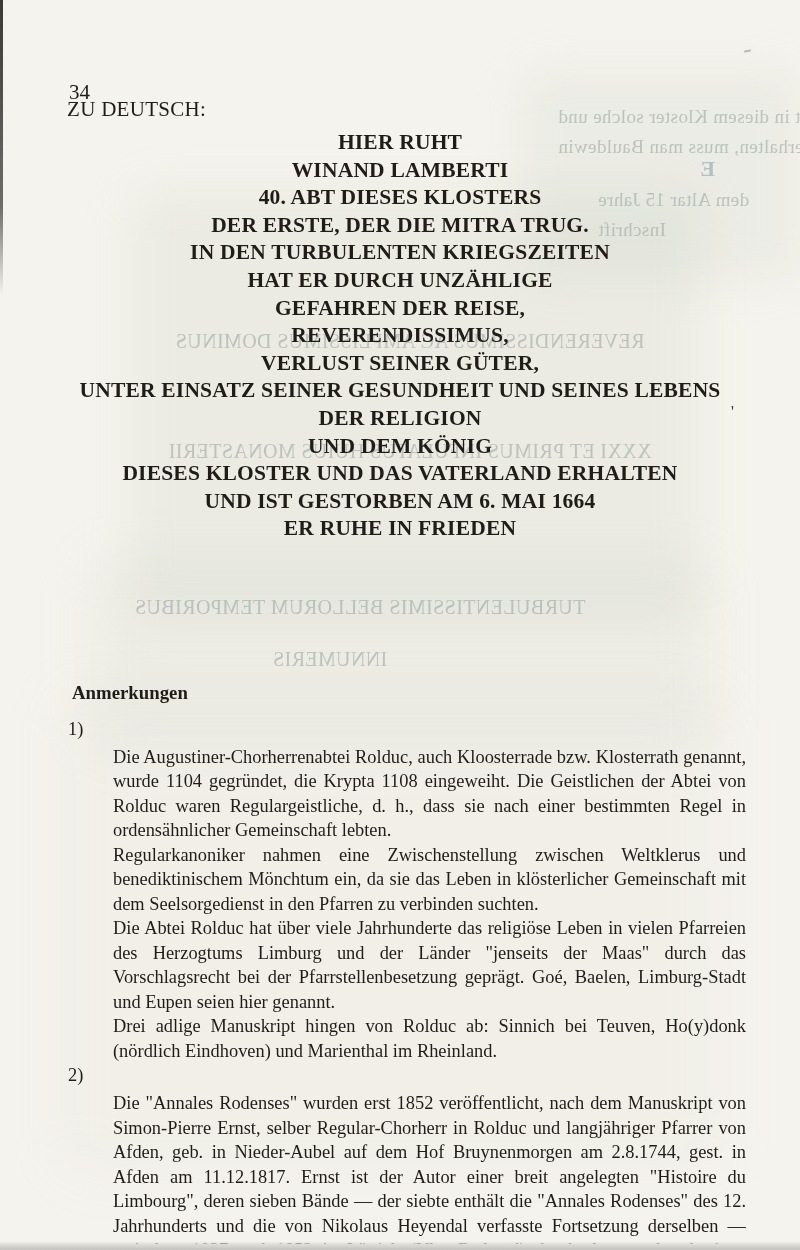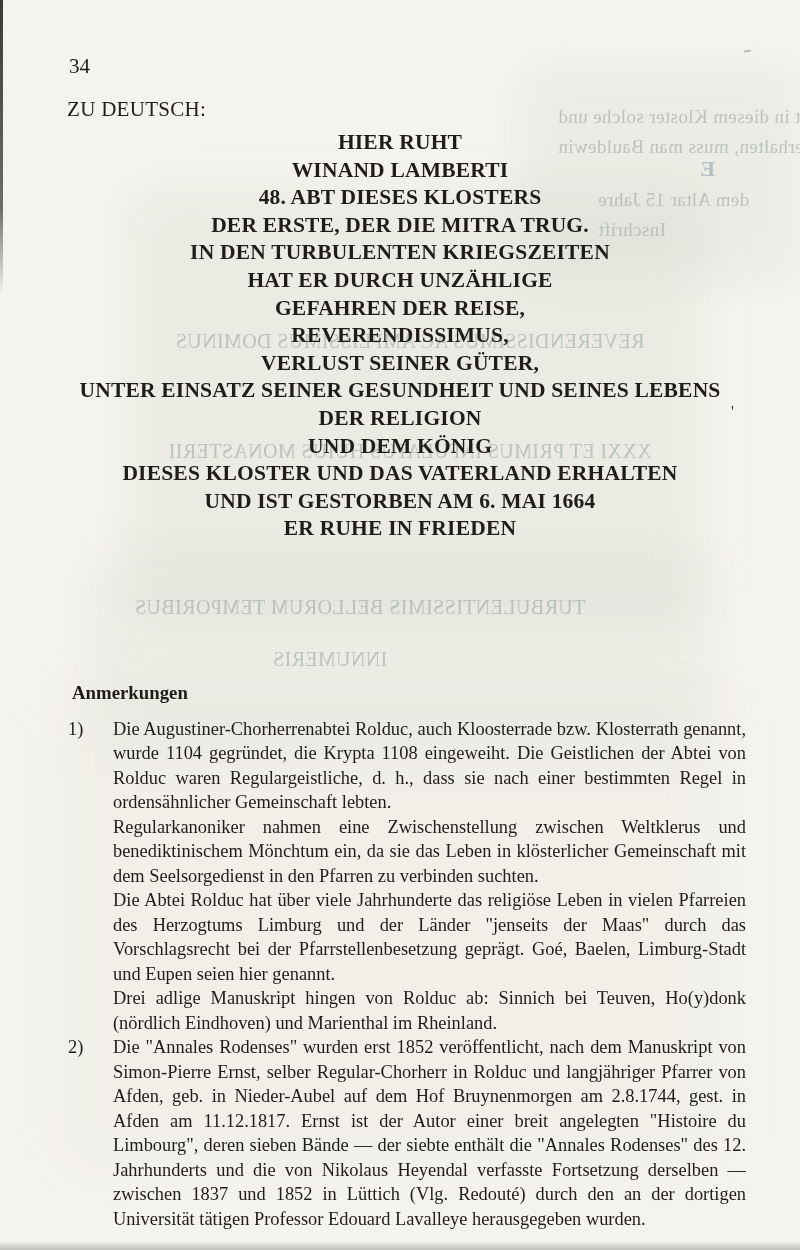--- a/index.html
+++ b/index.html
@@ -30,38 +30,38 @@
   .g0{left:558px;top:106px;font-size:19px;}
   .g1{left:558px;top:136px;font-size:19px;}
   .g2{left:700px;top:156px;font-size:22px;font-weight:bold;color:rgba(130,145,165,.5);}
   .g3{left:598px;top:189px;font-size:19px;}
   .g4{left:598px;top:219px;font-size:19px;}
   .g5{left:130px;top:330px;width:560px;text-align:center;font-size:20px;}
   .g6{left:130px;top:440px;width:560px;text-align:center;font-size:20px;}
   .g7{left:125px;top:596px;width:470px;text-align:center;font-size:20px;}
   .g8{left:210px;top:648px;width:240px;text-align:center;font-size:20px;}
 
-  .page-number{position:absolute;left:69px;top:54px;font-size:21px;}
+  .page-number{position:absolute;left:69px;top:80px;font-size:21px;}
   .section-heading{position:absolute;left:67px;top:97px;font-size:21px;letter-spacing:.3px;}
 
   .epitaph{
     position:absolute;left:40px;right:40px;top:129px;
     text-align:center;
     font-size:21.5px;line-height:27.6px;letter-spacing:.2px;font-weight:bold;
   }
   .stray-mark{position:absolute;left:731px;top:403px;font-size:16px;color:#3a372f;}
 
   .notes{
     position:absolute;left:68px;top:681px;width:678px;
     font-size:18.4px;line-height:24.5px;
   }
   .notes-heading{margin:0 0 11px 4px;font-weight:bold;font-size:18.8px;}
   .note-item{display:flex;}
   .note-number{width:45px;flex:none;}
-  .note-body{flex:1;}
+  .note-body{flex:1;margin-top:28px;}
   .note-body p{margin:0;text-align:justify;}
 
   
   .edge-left{
     position:absolute;left:0;top:0;width:3px;height:295px;
     background:linear-gradient(to bottom,#3a3936 0%,#6d6c67 70%,rgba(120,119,114,0) 100%);
   }
   .edge-bottom{
     position:absolute;left:0;bottom:0;width:800px;height:9px;
     background:linear-gradient(to top,#c3c2be 0%,#dddcd8 60%,rgba(221,220,216,0) 100%);
@@ -87,21 +87,21 @@
   <span class="ghost g6">XXXI ET PRIMUS INFULATUS HUIUS MONASTERII</span>
   <span class="ghost g7">TURBULENTISSIMIS BELLORUM TEMPORIBUS</span>
   <span class="ghost g8">INNUMERIS</span>
 
   <div class="page-number">34</div>
   <div class="section-heading">ZU DEUTSCH:</div>
 
   <div class="epitaph">
     <div>HIER RUHT</div>
     <div>WINAND LAMBERTI</div>
-    <div>48. ABT DIESES KLOSTERS</div>
+    <div>40. ABT DIESES KLOSTERS</div>
     <div>DER ERSTE, DER DIE MITRA TRUG.</div>
     <div>IN DEN TURBULENTEN KRIEGSZEITEN</div>
     <div>HAT ER DURCH UNZÄHLIGE</div>
     <div>GEFAHREN DER REISE,</div>
     <div>REVERENDISSIMUS,</div>
     <div>VERLUST SEINER GÜTER,</div>
     <div>UNTER EINSATZ SEINER GESUNDHEIT UND SEINES LEBENS</div>
     <div>DER RELIGION</div>
     <div>UND DEM KÖNIG</div>
     <div>DIESES KLOSTER UND DAS VATERLAND ERHALTEN</div>

